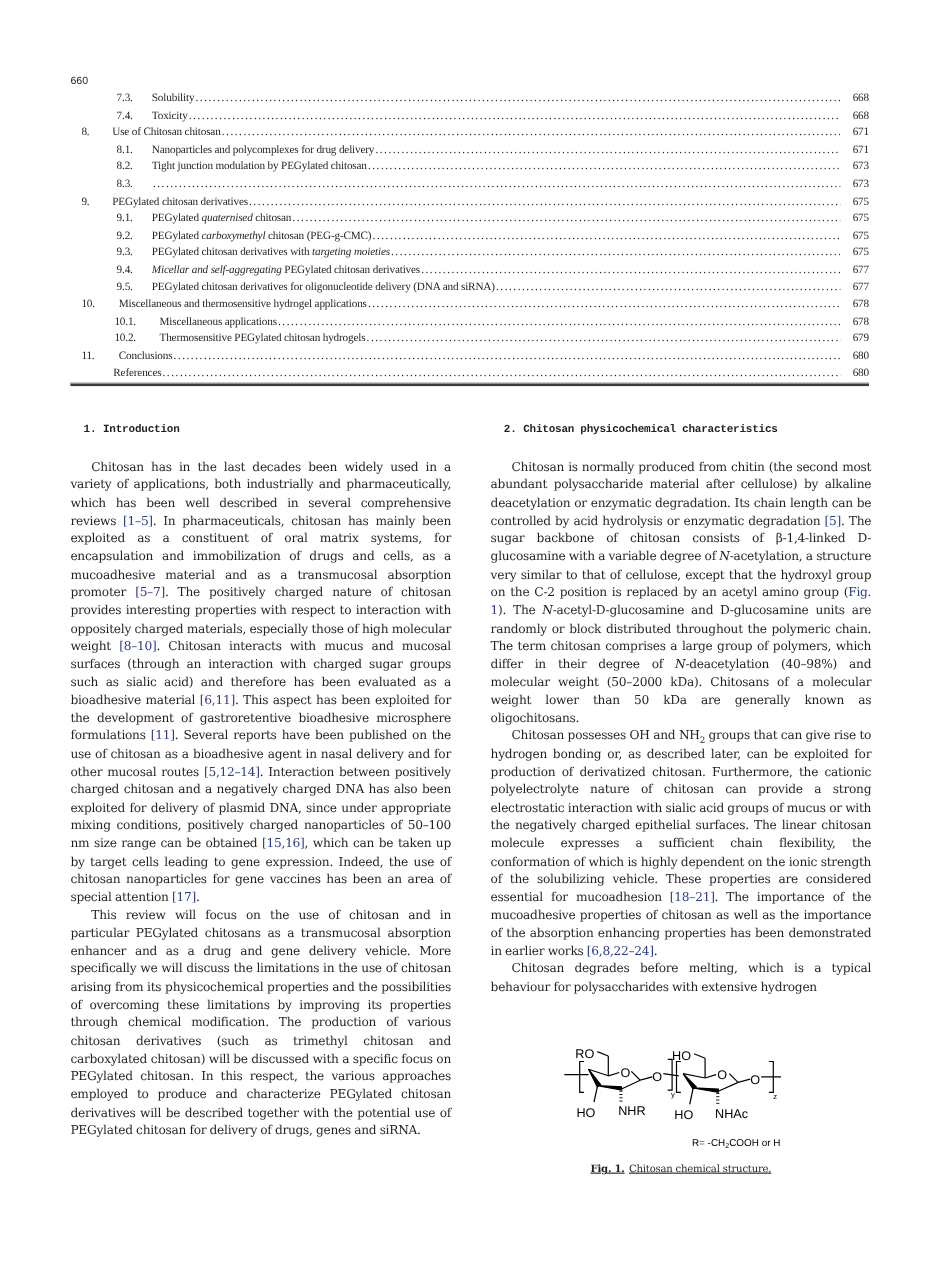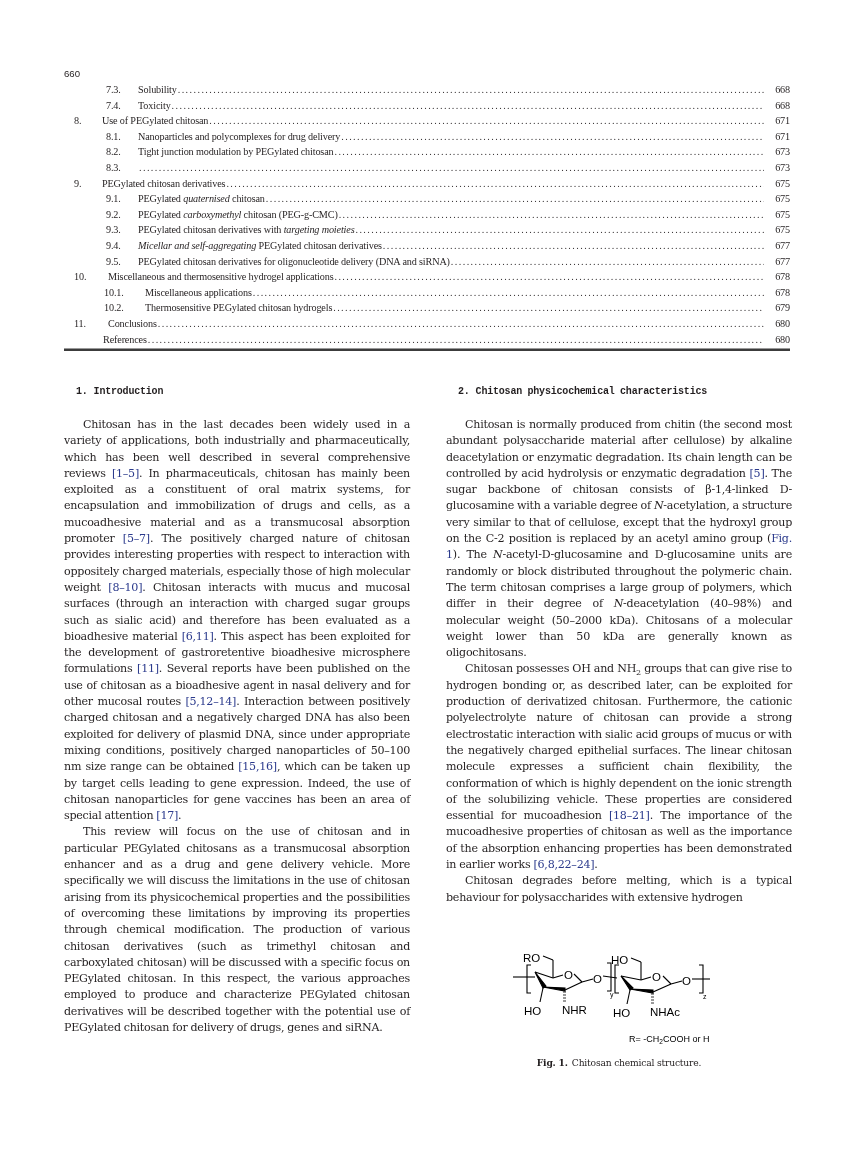--- a/index.html
+++ b/index.html
@@ -35,21 +35,21 @@
   .col h2 { font-family: Liberation Mono, monospace; font-weight: bold; font-size: 10px; margin: 0 0 17px 12px; line-height: 16px; letter-spacing: -0.2px; }
   .col h2 .secnum { margin-right: 6px; }
   .col p { margin: 0; text-indent: 19px; }
   .col p + p { margin-top: 0; }
   .cite { color: #2b3a8c; }
   sub { font-size: 8px; line-height: 0; }
 
   .figure { position: absolute; left: 505px; top: 950px; width: 230px; height: 125px; }
   .figure svg { position: absolute; left: 0; top: 0; }
   .fig-caption { position: absolute; left: 446px; top: 1057px; width: 346px; text-align: center;
-    font-family: "DejaVu Serif", serif; font-size: 9.2px; letter-spacing: -0.2px; }
+    font-family: "DejaVu Serif", serif; font-size: 9.2px; letter-spacing: -0.2px; text-decoration: underline; }
   .fig-caption b { font-weight: bold; margin-right: 4px; }
   .chem { font-family: "Liberation Sans", sans-serif; fill: #000; }
 </style>
 </head>
 <body>
 
 <div class="page">
 
   <div class="running-head">
     <span class="pgnum">660</span>
@@ -63,21 +63,21 @@
         <span class="pg">668</span>
       </div>
       <div class="toc-row l2">
         <span class="num">7.4.</span>
         <span class="title">Toxicity</span>
         <span class="dots">............................................................................................................................................................................................................................</span>
         <span class="pg">668</span>
       </div>
       <div class="toc-row l1">
         <span class="num">8.</span>
-        <span class="title">Use of PEGylated chitosan</span>
+        <span class="title">Use of Chitosan chitosan</span>
         <span class="dots">............................................................................................................................................................................................................................</span>
         <span class="pg">671</span>
       </div>
       <div class="toc-row l2">
         <span class="num">8.1.</span>
         <span class="title">Nanoparticles and polycomplexes for drug delivery</span>
         <span class="dots">............................................................................................................................................................................................................................</span>
         <span class="pg">671</span>
       </div>
       <div class="toc-row l2">

